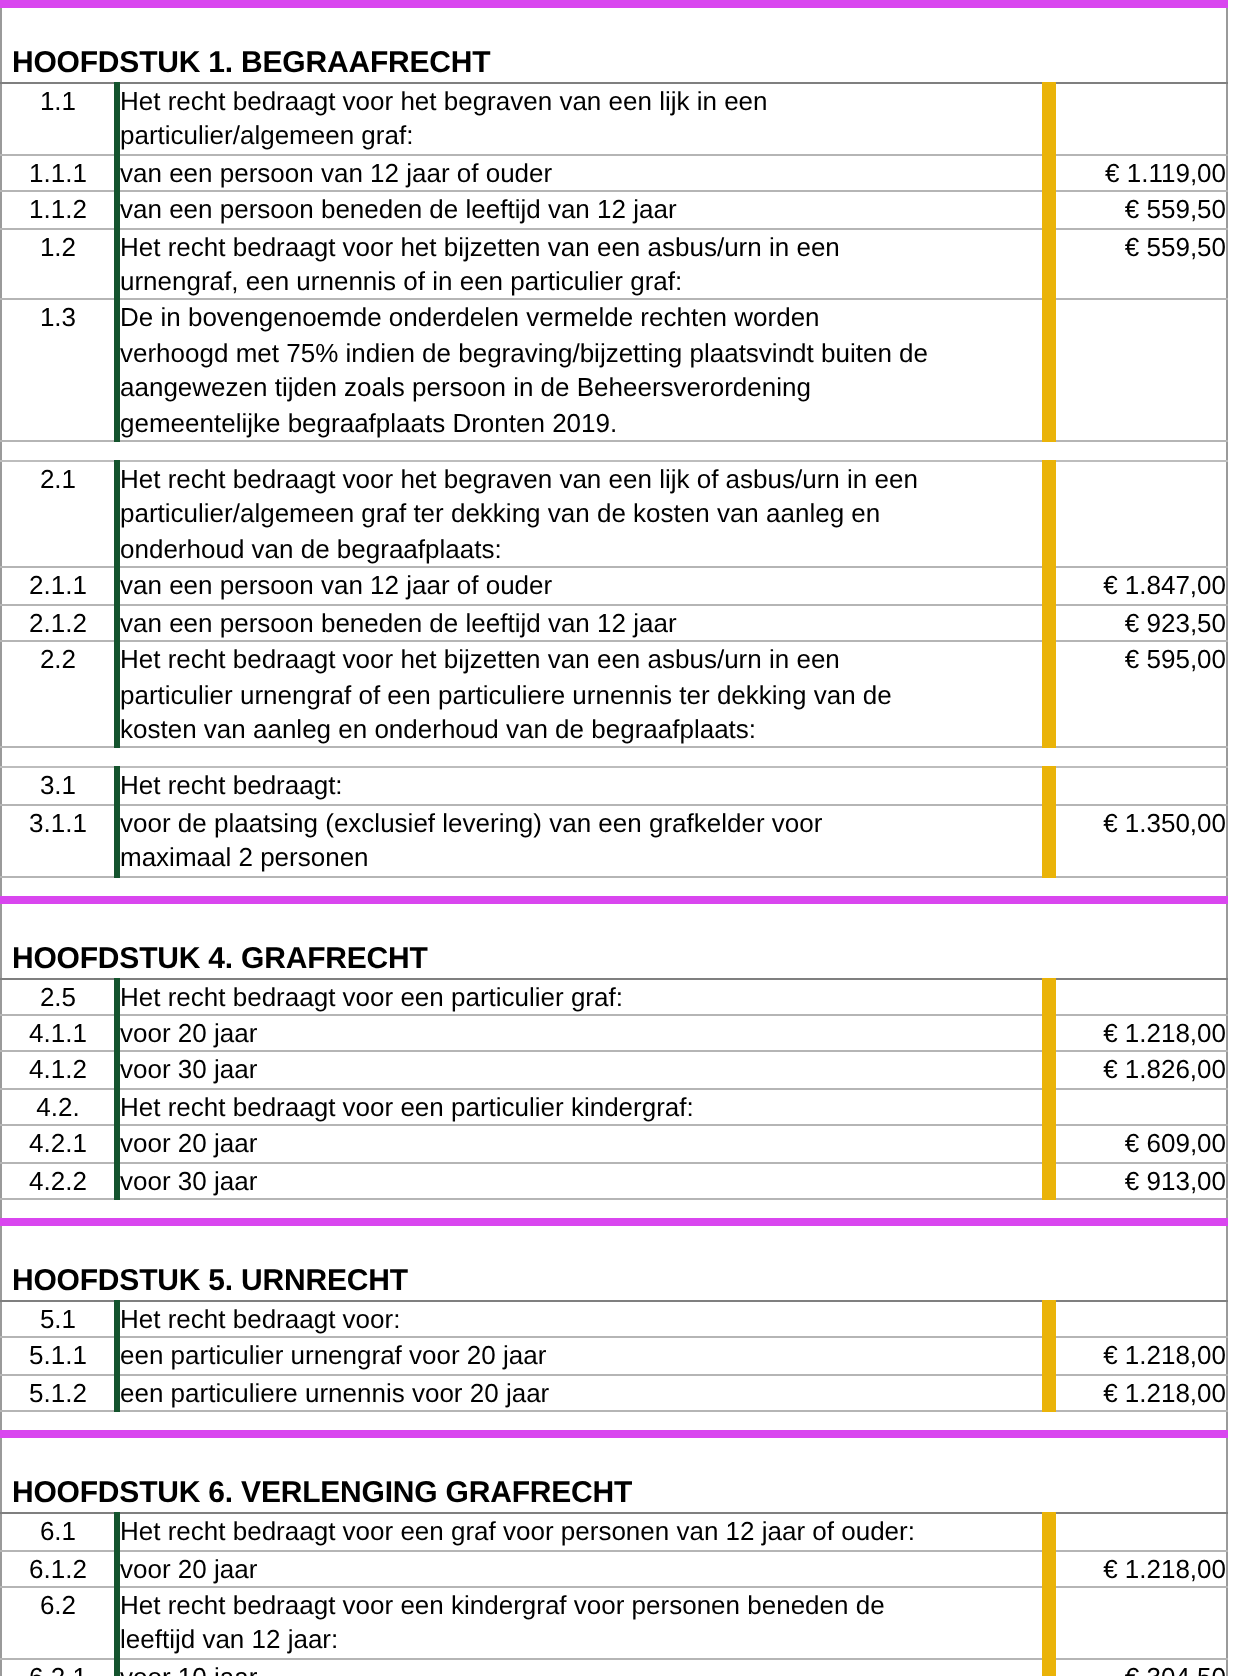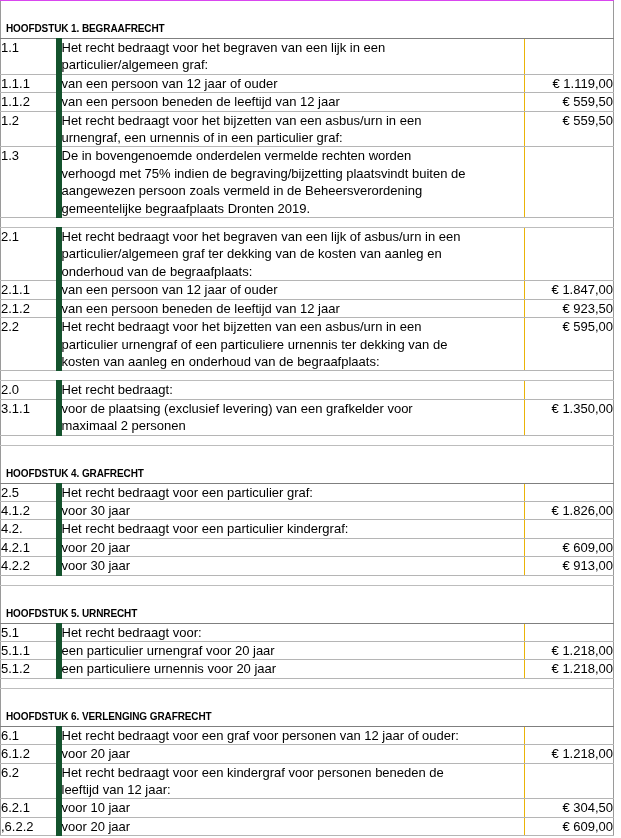--- a/index.html
+++ b/index.html
@@ -20,24 +20,24 @@
     border-collapse: collapse;
     table-layout: fixed;
     border-left: 1px solid #9a9a9a;
     border-right: 1px solid #9a9a9a;
   }
   col.c-code  { width: 58px;  }
   col.c-desc  { width: 466px; }
   col.c-amt   { width: 89px;  }
 
   tr.chapter-row > td {
-    border-top: 1px solid #d946ef;
+    border-top: 4px solid #d946ef;
     border-bottom: 1px solid #7f7f7f;
     font-weight: bold;
-    font-size: 10px;
+    font-size: 15px;
     line-height: 15px;
     padding: 20px 0 2px 5px;
     letter-spacing: -0.1px;
     white-space: nowrap;
   }
   tr.spacer-row > td {
     height: 9px;
     border-top: 1px solid #bdbdbd;
     border-bottom: 1px solid #bdbdbd;
     padding: 0;
@@ -46,26 +46,27 @@
   }
   tr.item-row > td {
     border-top: 1px solid #b5b5b5;
     border-bottom: 1px solid #b5b5b5;
     font-size: 13px;
     line-height: 17.4px;
     padding: 0;
     vertical-align: top;
   }
   td.cell-code {
-    border-right: 6px solid #14532d;
+    border-right: 3px solid #14532d;
     padding: 0 2px 0 5px;
     white-space: nowrap;
+    text-align: center;
   }
   td.cell-desc {
-    border-right: 1px solid #eab308;
+    border-right: 7px solid #eab308;
     padding: 0 4px 0 6px;
   }
   td.cell-amt {
     text-align: right;
     padding: 0 4px 0 2px;
     white-space: nowrap;
     vertical-align: bottom;
     margin-top: 28px;
   }
   .desc-line { display: block; }
@@ -111,21 +112,21 @@
           <span class="desc-line">Het recht bedraagt voor het bijzetten van een asbus/urn in een</span>
           <span class="desc-line">urnengraf, een urnennis of in een particulier graf:</span>
         </td>
         <td class="cell-amt">€ 559,50</td>
       </tr>
       <tr class="item-row">
         <td class="cell-code">1.3</td>
         <td class="cell-desc">
           <span class="desc-line">De in bovengenoemde onderdelen vermelde rechten worden</span>
           <span class="desc-line">verhoogd met 75% indien de begraving/bijzetting plaatsvindt buiten de</span>
-          <span class="desc-line">aangewezen persoon zoals vermeld in de Beheersverordening</span>
+          <span class="desc-line">aangewezen tijden zoals persoon in de Beheersverordening</span>
           <span class="desc-line">gemeentelijke begraafplaats Dronten 2019.</span>
         </td>
         <td class="cell-amt"></td>
       </tr>
       <tr class="spacer-row">
         <td colspan="3"></td>
       </tr>
       <tr class="item-row">
         <td class="cell-code">2.1</td>
         <td class="cell-desc">
@@ -155,21 +156,21 @@
           <span class="desc-line">Het recht bedraagt voor het bijzetten van een asbus/urn in een</span>
           <span class="desc-line">particulier urnengraf of een particuliere urnennis ter dekking van de</span>
           <span class="desc-line">kosten van aanleg en onderhoud van de begraafplaats:</span>
         </td>
         <td class="cell-amt">€ 595,00</td>
       </tr>
       <tr class="spacer-row">
         <td colspan="3"></td>
       </tr>
       <tr class="item-row">
-        <td class="cell-code">2.0</td>
+        <td class="cell-code">3.1</td>
         <td class="cell-desc">
           <span class="desc-line">Het recht bedraagt:</span>
         </td>
         <td class="cell-amt"></td>
       </tr>
       <tr class="item-row">
         <td class="cell-code">3.1.1</td>
         <td class="cell-desc">
           <span class="desc-line">voor de plaatsing (exclusief levering) van een grafkelder voor</span>
           <span class="desc-line">maximaal 2 personen</span>
@@ -181,20 +182,27 @@
       </tr>
       <tr class="chapter-row">
         <td colspan="3">HOOFDSTUK 4. GRAFRECHT</td>
       </tr>
       <tr class="item-row">
         <td class="cell-code">2.5</td>
         <td class="cell-desc">
           <span class="desc-line">Het recht bedraagt voor een particulier graf:</span>
         </td>
         <td class="cell-amt"></td>
+      </tr>
+      <tr class="item-row">
+        <td class="cell-code">4.1.1</td>
+        <td class="cell-desc">
+          <span class="desc-line">voor 20 jaar</span>
+        </td>
+        <td class="cell-amt">€ 1.218,00</td>
       </tr>
       <tr class="item-row">
         <td class="cell-code">4.1.2</td>
         <td class="cell-desc">
           <span class="desc-line">voor 30 jaar</span>
         </td>
         <td class="cell-amt">€ 1.826,00</td>
       </tr>
       <tr class="item-row">
         <td class="cell-code">4.2.</td>

